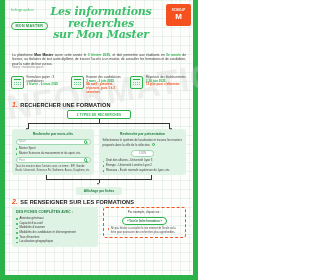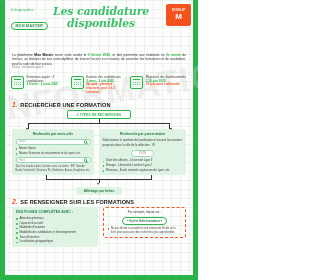--- a/index.html
+++ b/index.html
@@ -206,21 +206,22 @@
   <div class="rail-bottom"></div>
 
   <div class="watermark">NFORMATION</div>
 
   <div class="content">
 
     <div class="hdr">
       <div class="infog">Infographie</div>
       <span class="pill">MON MASTER</span>
       <div class="title">
-        <div>Les candidature disponibles</div>
+        <div>Les informations recherches</div>
+        <div>sur Mon Master</div>
       </div>
       <div class="logo">
         <div class="logo-txt">SCUIO-IP</div>
         <div class="logo-mark">M</div>
       </div>
     </div>
 
     <div class="intro">
       <span>La plateforme </span><b>Mon Master</b><span> ouvre cette année le </span><span class="hl">3 février 2025</span><span>, et doit permettre aux étudiants en </span><span class="hl">3e année</span><span> de licence, ou titulaires de tout autre diplôme, de trouver l'accès à un master, de consulter les formations et de candidater, pour la suite de leur cursus.</span>
       <div class="tiny">Source : monmaster.gouv.fr</div>

